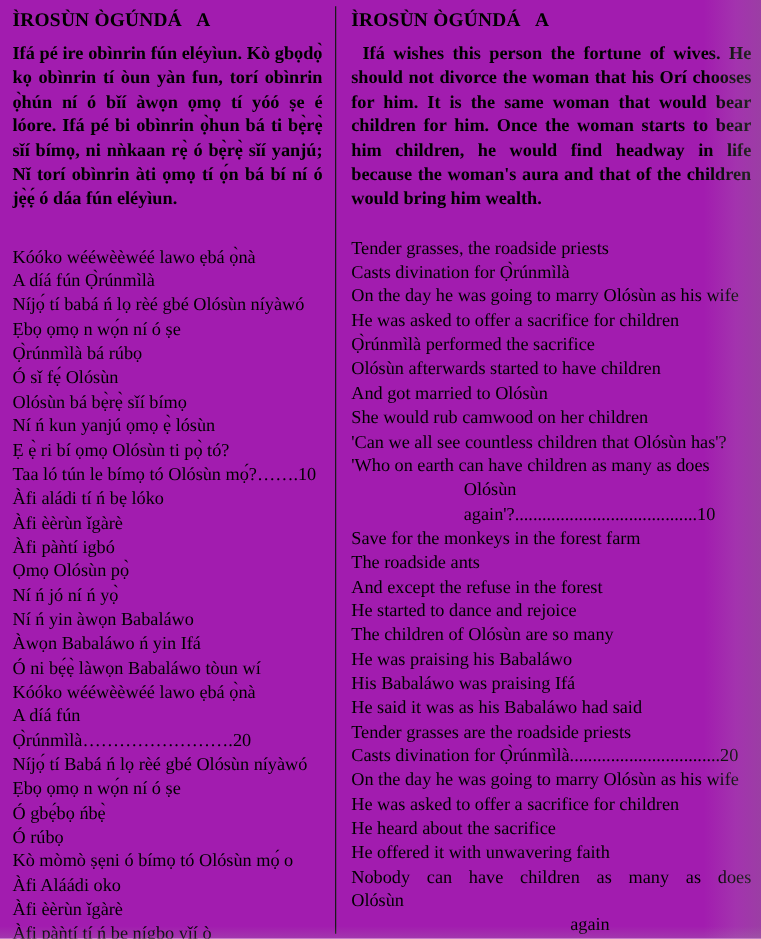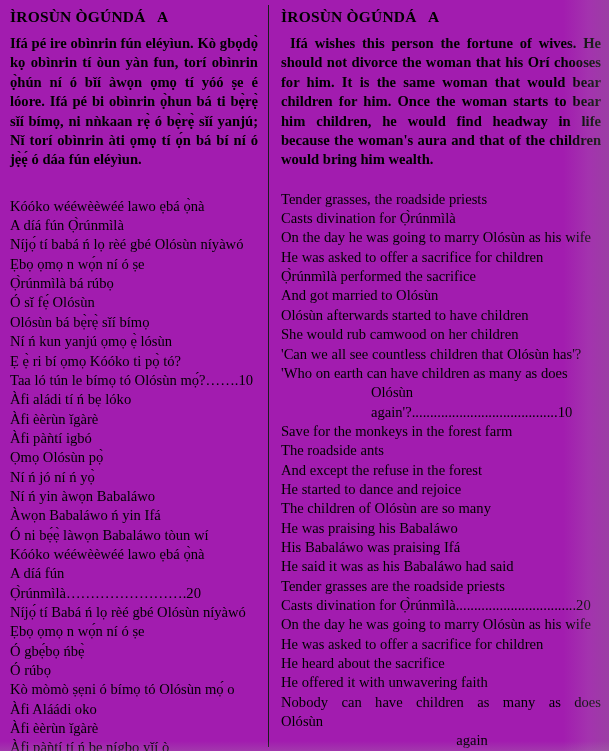--- a/index.html
+++ b/index.html
@@ -134,21 +134,21 @@
       <div class="gap-block"></div>
       <div class="verse">
           <div class="line">Kóóko wééwèèwéé lawo ẹbá ọ̀nà</div>
           <div class="line">A díá fún Ọ̀rúnmìlà</div>
           <div class="line">Níjọ́ tí babá ń lọ rèé gbé Olósùn níyàwó</div>
           <div class="line">Ẹbọ ọmọ n wọ́n ní ó ṣe</div>
           <div class="line">Ọ̀rúnmìlà bá rúbọ</div>
           <div class="line">Ó sǐ fẹ́ Olósùn</div>
           <div class="line">Olósùn bá bẹ̀rẹ̀ sǐí bímọ</div>
           <div class="line">Ní ń kun yanjú ọmọ ẹ̀ lósùn</div>
-          <div class="line">Ẹ ẹ̀ ri bí ọmọ Kóóko ti pọ̀ tó?</div>
+          <div class="line">Ẹ ẹ̀ ri bí ọmọ Olósùn ti pọ̀ tó?</div>
           <div class="line">Taa ló tún le bímọ tó Olósùn mọ́?…….10</div>
           <div class="line">Àfi aládi tí ń bẹ lóko</div>
           <div class="line">Àfi èèrùn ǐgàrè</div>
           <div class="line">Àfi pàǹtí igbó</div>
           <div class="line">Ọmọ Olósùn pọ̀</div>
           <div class="line">Ní ń jó ní ń yọ̀</div>
           <div class="line">Ní ń yin àwọn Babaláwo</div>
           <div class="line">Àwọn Babaláwo ń yin Ifá</div>
           <div class="line">Ó ni bẹ́ẹ̀ làwọn Babaláwo tòun wí</div>
           <div class="line">Kóóko wééwèèwéé lawo ẹbá ọ̀nà</div>
@@ -169,22 +169,22 @@
     <div class="col col-right">
       <h1 class="odu-title">ÌROSÙN ÒGÚNDÁ   A</h1>
       <p class="prose">Ifá wishes this person the fortune of wives. He should not divorce the woman that his Orí chooses for him. It is the same woman that would bear children for him. Once the woman starts to bear him children, he would find headway in life because the woman's aura and that of the children would bring him wealth.</p>
       <div class="gap-block small"></div>
       <div class="verse">
           <div class="line">Tender grasses, the roadside priests</div>
           <div class="line">Casts divination for Ọ̀rúnmìlà</div>
           <div class="line">On the day he was going to marry Olósùn as his wife</div>
           <div class="line">He was asked to offer a sacrifice for children</div>
           <div class="line">Ọ̀rúnmìlà performed the sacrifice</div>
+          <div class="line">Olósùn afterwards started to have children</div>
           <div class="line">And got married to Olósùn</div>
-          <div class="line">Olósùn afterwards started to have children</div>
           <div class="line">She would rub camwood on her children</div>
           <div class="line">'Can we all see countless children that Olósùn has'?</div>
           <div class="line">'Who on earth can have children as many as does</div>
           <div class="line indent-big">Olósùn again'?........................................10</div>
           <div class="line">Save for the monkeys in the forest farm</div>
           <div class="line">The roadside ants</div>
           <div class="line">And except the refuse in the forest</div>
           <div class="line">He started to dance and rejoice</div>
           <div class="line">The children of Olósùn are so many</div>
           <div class="line">He was praising his Babaláwo</div>

